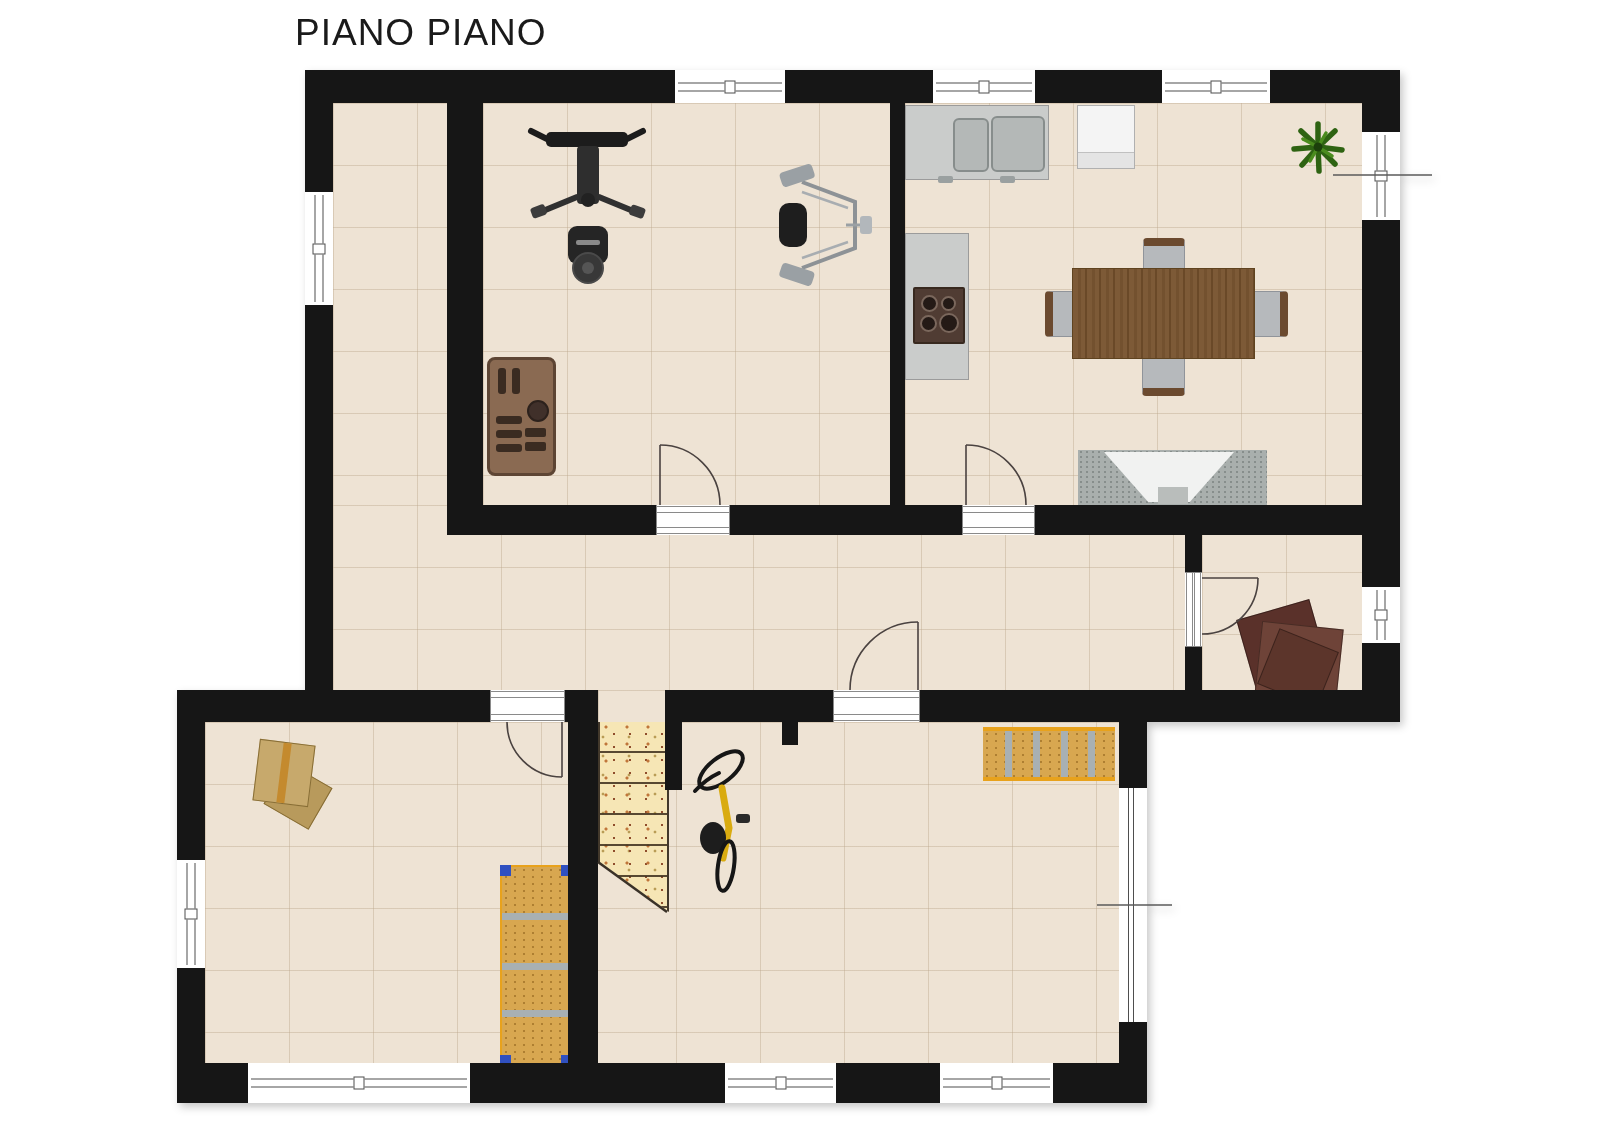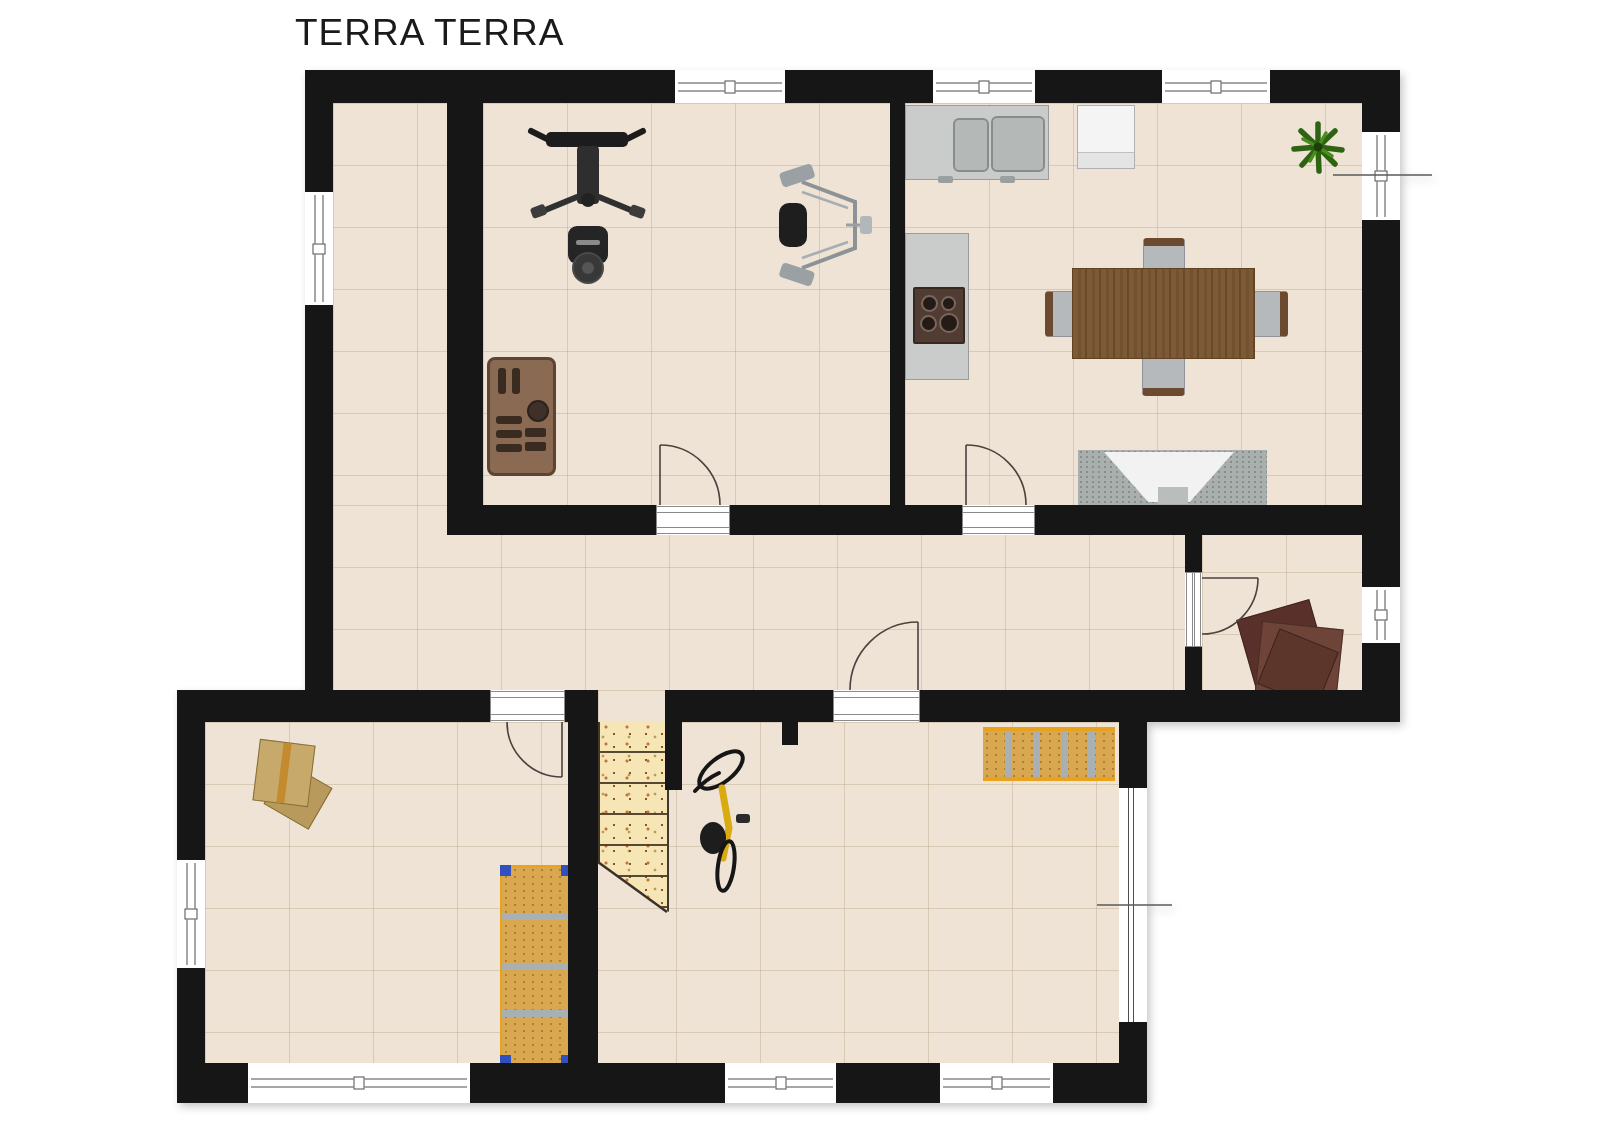--- a/index.html
+++ b/index.html
@@ -34,21 +34,21 @@
   .shelf{background-color:var(--shelf);background-image:radial-gradient(circle at 4px 3px,rgba(140,95,25,.55) 1px,transparent 1.4px);background-size:9px 7px;z-index:3}
   .chair{background:var(--chair_seat);border:1px solid #90949a;border-radius:4px;z-index:2}
   .pile{border:1px solid rgba(0,0,0,.35);z-index:3}
   .box{border:1px solid rgba(120,95,40,.8);z-index:3}
   #rug{background-color:var(--rug);background-image:radial-gradient(circle at 3px 2px,#878e8c 1px,transparent 1.3px);background-size:6px 5px;z-index:2}
   #svg-overlay{position:absolute;left:0;top:0;z-index:6;pointer-events:none}
 </style>
 </head>
 <body>
 
-<div id="title">TERRA TERRA</div>
+<div id="title">PIANO PIANO</div>
 
 <div id="plan">
 
   <div class="abs floor" style="left:483px;top:103px;width:407px;height:402px"></div>
   <div class="abs floor" style="left:905px;top:103px;width:457px;height:402px"></div>
   <div class="abs floor" style="left:333px;top:103px;width:114px;height:432px"></div>
   <div class="abs floor" style="left:333px;top:505px;width:852px;height:185px"></div>
   <div class="abs floor" style="left:1202px;top:510px;width:160px;height:212px"></div>
   <div class="abs floor" style="left:205px;top:722px;width:363px;height:341px"></div>
   <div class="abs floor" style="left:592px;top:722px;width:527px;height:341px"></div>

